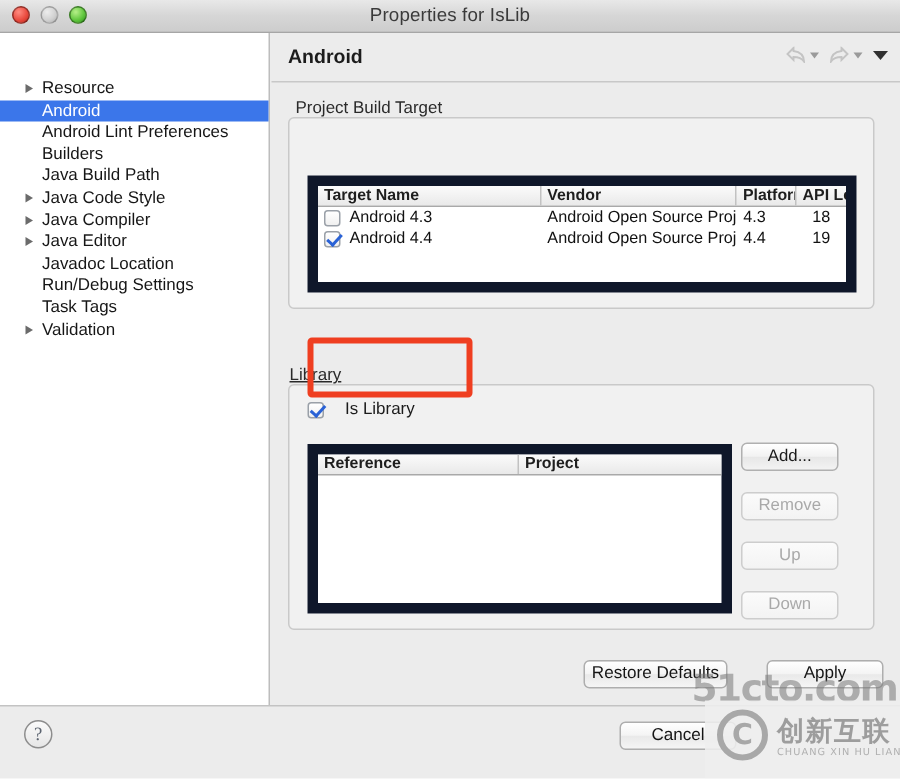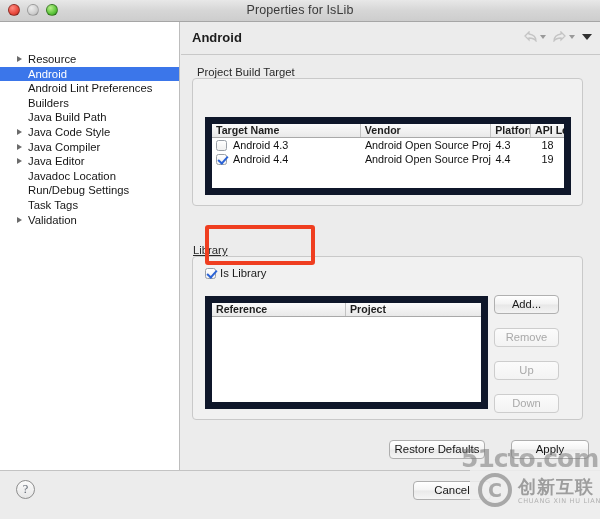--- a/index.html
+++ b/index.html
@@ -215,21 +215,21 @@
     border: solid #2a62d6;
     border-width: 0 2px 2px 0;
     transform: rotate(42deg);
   }
 
   
   #lib-label { left: 12px; top: 222px; text-decoration: underline; }
   #lib-box   { left: 11px; top: 234px; width: 391px; height: 164px; }
   #is-lib-row {
     position: absolute; left: 24px; top: 245px;
-    display: flex; align-items: center; gap: 4px;
+    display: flex; align-items: center; gap: 14px;
   }
   #is-lib-label { font-size: 11.3px; color: #1b1b1b; }
 
   #ref-table { left: 12px; top: 39px; width: 283px; height: 113px; }
 
   .sidebtn {
     position: absolute;
     width: 65px; height: 19px;
     border: 1px solid #b0b0b0;
     border-radius: 4px;

